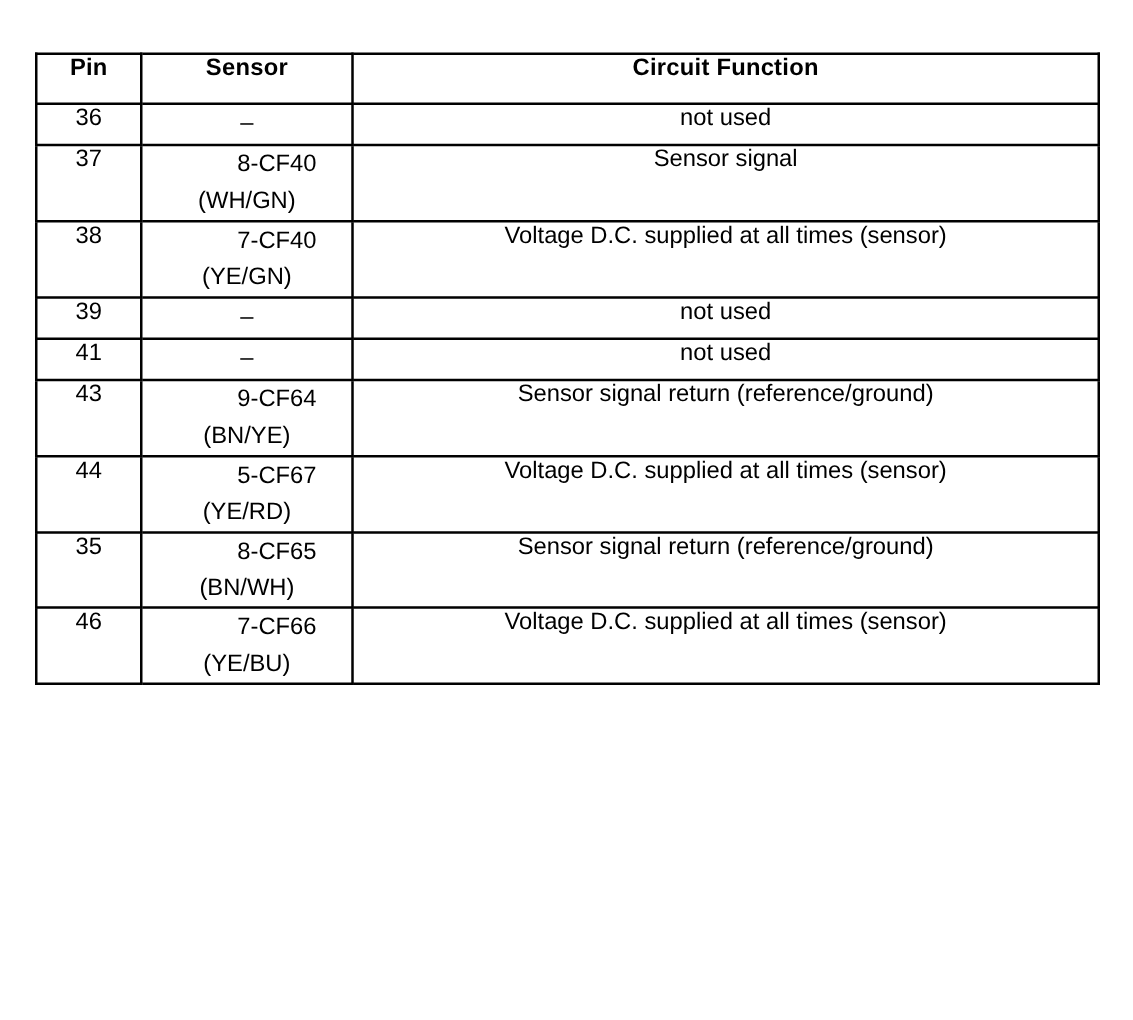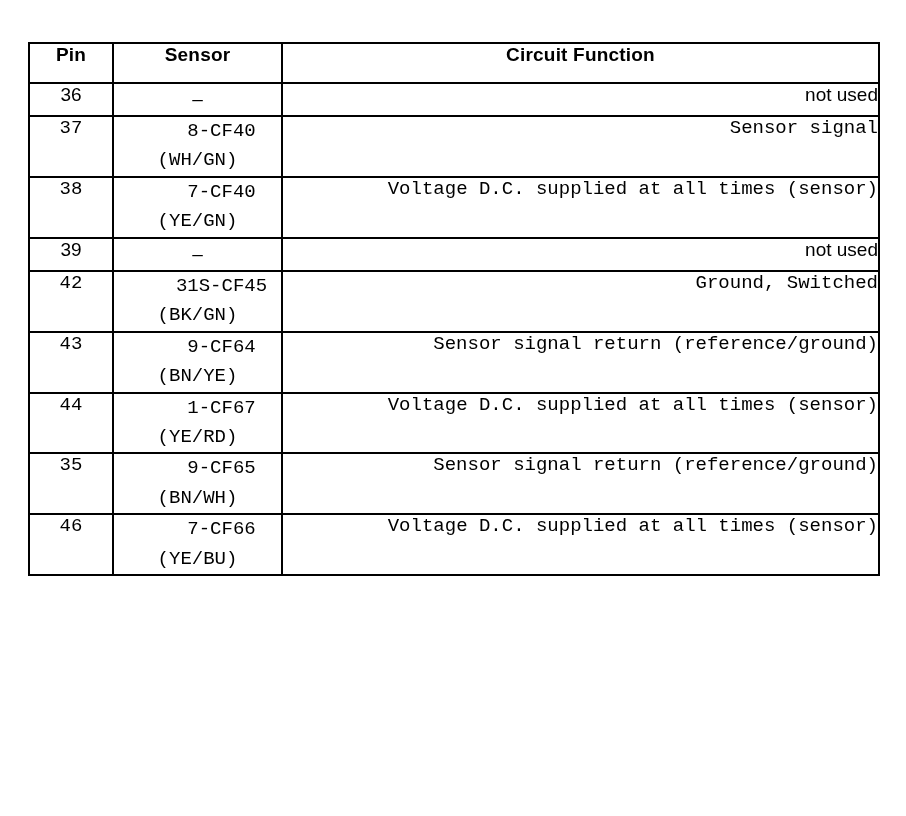--- a/index.html
+++ b/index.html
@@ -67,33 +67,33 @@
   }
 
   td.circuit-cell {
     text-align: center;
     font-size: 19px;
     padding-top: 7px;
     line-height: 1.55;
   }
 
   td.function-cell {
-    text-align: right;
+    text-align: center;
     font-size: 19px;
     padding-top: 7px;
     padding-left: 12px;
   }
 
   .circuit-code { display: block; white-space: nowrap; margin-left: 48px; }
   .circuit-color { display: block; white-space: nowrap; }
   .dash-mark { display: block; }
 
   
   tr.row-short td { height: 31px; }
-  tr.row-tall  td { height: 57px; font-family: Liberation Mono, monospace; }
+  tr.row-tall  td { height: 57px; }
 </style>
 </head>
 <body>
 
 <div id="page">
 
   <table id="pin-table">
     <colgroup>
       <col class="col-pin">
       <col class="col-circuit">
@@ -130,48 +130,47 @@
           </td>
           <td class="function-cell">Voltage D.C. supplied at all times (sensor)</td>
         </tr>
         <tr class="row-short">
           <td class="pin-cell">39</td>
           <td class="circuit-cell">
             <span class="dash-mark">–</span>
           </td>
           <td class="function-cell">not used</td>
         </tr>
-        <tr class="row-tall">
-          <td class="pin-cell">42</td>
+        <tr class="row-short">
+          <td class="pin-cell">41</td>
           <td class="circuit-cell">
-            <span class="circuit-code">31S-CF45</span>
-            <span class="circuit-color">(BK/GN)</span>
+            <span class="dash-mark">–</span>
           </td>
-          <td class="function-cell">Ground, Switched</td>
+          <td class="function-cell">not used</td>
         </tr>
         <tr class="row-tall">
           <td class="pin-cell">43</td>
           <td class="circuit-cell">
             <span class="circuit-code">9-CF64</span>
             <span class="circuit-color">(BN/YE)</span>
           </td>
           <td class="function-cell">Sensor signal return (reference/ground)</td>
         </tr>
         <tr class="row-tall">
           <td class="pin-cell">44</td>
           <td class="circuit-cell">
-            <span class="circuit-code">1-CF67</span>
+            <span class="circuit-code">5-CF67</span>
             <span class="circuit-color">(YE/RD)</span>
           </td>
           <td class="function-cell">Voltage D.C. supplied at all times (sensor)</td>
         </tr>
         <tr class="row-tall">
           <td class="pin-cell">35</td>
           <td class="circuit-cell">
-            <span class="circuit-code">9-CF65</span>
+            <span class="circuit-code">8-CF65</span>
             <span class="circuit-color">(BN/WH)</span>
           </td>
           <td class="function-cell">Sensor signal return (reference/ground)</td>
         </tr>
         <tr class="row-tall">
           <td class="pin-cell">46</td>
           <td class="circuit-cell">
             <span class="circuit-code">7-CF66</span>
             <span class="circuit-color">(YE/BU)</span>
           </td>

